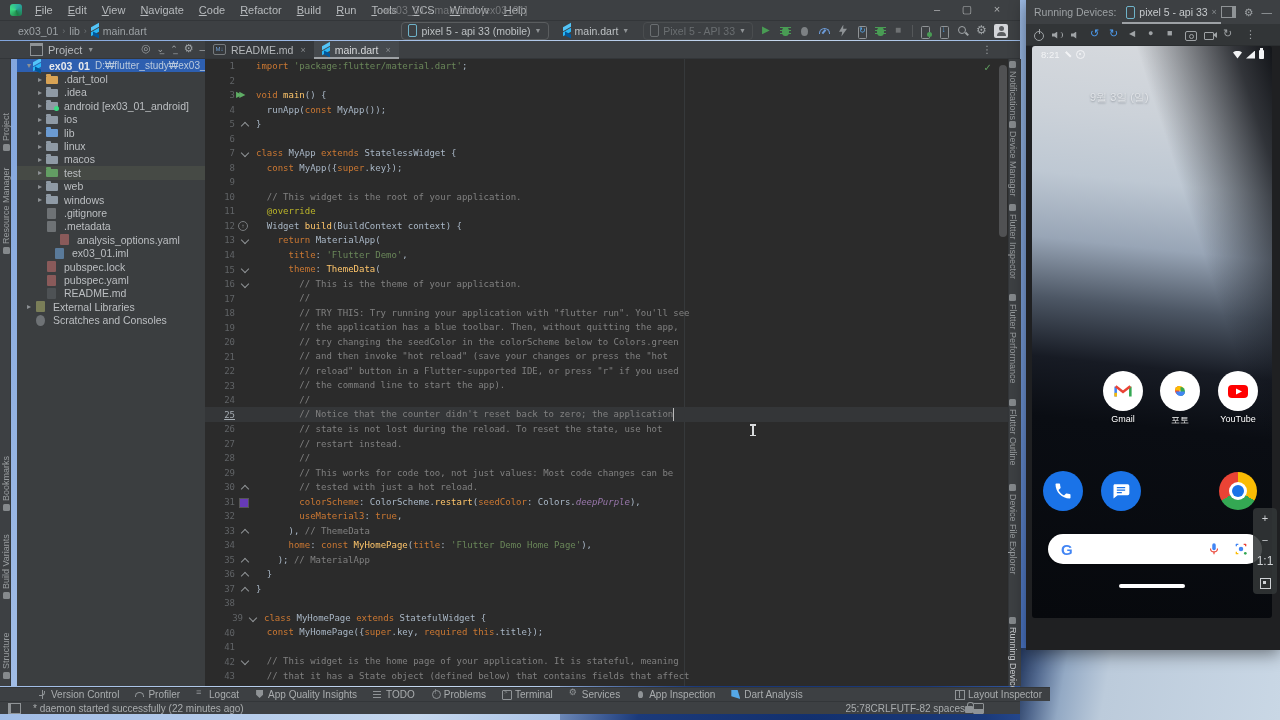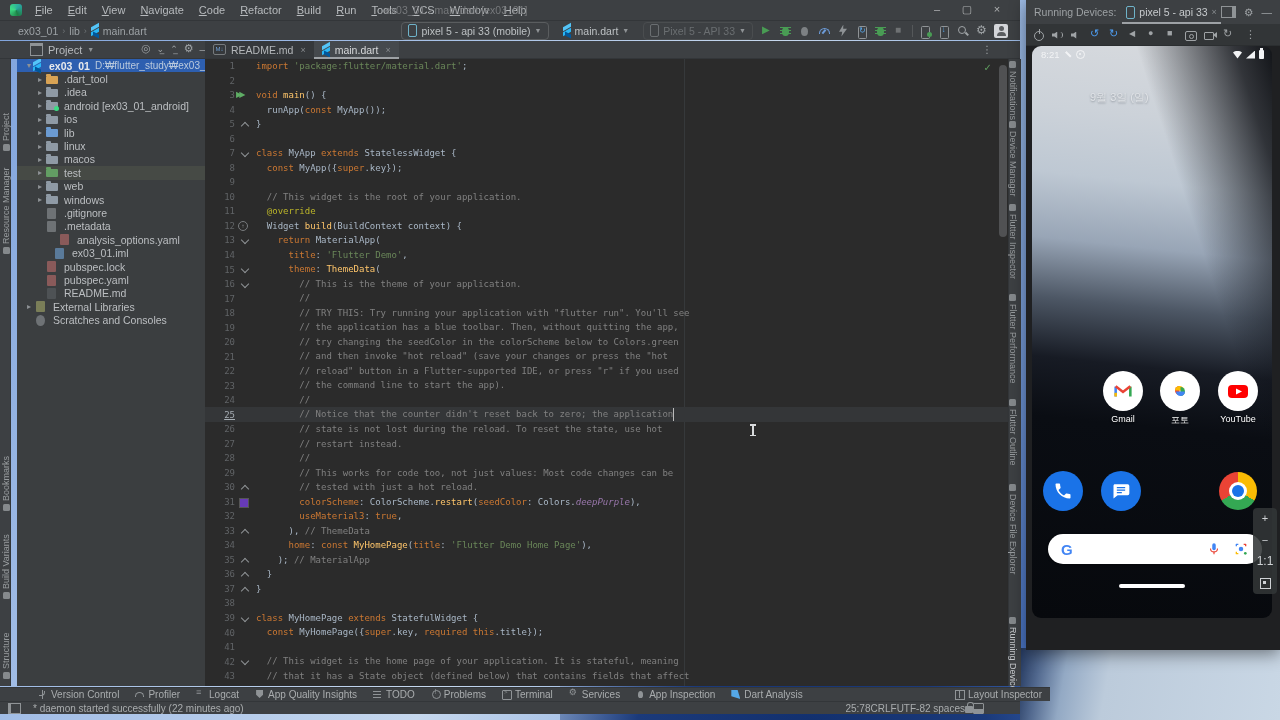--- a/index.html
+++ b/index.html
@@ -182,21 +182,21 @@
   .dc-home::before{content:"●";position:absolute;left:2px;top:0px;color:#9fa3a6;font-size:9px;}
   .dc-overview::before{content:"■";position:absolute;left:2px;top:0px;color:#9fa3a6;font-size:9px;}
   .dc-screenshot::before{content:"";position:absolute;left:1px;top:3px;width:10px;height:8px;border:1.2px solid #9fa3a6;border-radius:2px;}
   .dc-screenshot::after{content:"";position:absolute;left:5px;top:6px;width:3px;height:3px;border:1.2px solid #9fa3a6;border-radius:50%;}
   .dc-record::before{content:"";position:absolute;left:1px;top:4px;width:8px;height:6px;border:1.2px solid #9fa3a6;border-radius:1px;}
   .dc-record::after{content:"";position:absolute;left:10px;top:4px;width:0;height:0;border-left:4px solid #9fa3a6;border-top:3px solid transparent;border-bottom:3px solid transparent;transform:rotate(180deg);}
   .dc-snapshot::before{content:"↻";position:absolute;left:1px;top:-1px;color:#9fa3a6;font-size:11px;}
   .dc-more::before{content:"⋮";position:absolute;left:4px;top:0px;color:#9fa3a6;font-size:11px;}
 
   
-  #phone{position:absolute;left:6px;top:46px;width:240px;height:572px;border-radius:9px;overflow:hidden;
+  #phone{position:absolute;left:6px;top:46px;width:240px;height:572px;border-radius:3px;overflow:hidden;
     background:
       linear-gradient(252deg, rgba(8,10,14,0.95) 0%, rgba(10,12,17,0.8) 9%, rgba(10,12,17,0) 32%),
       linear-gradient(186deg,#d7dade 0%,#ccd2d9 14%,#bec8d3 25%,#98a5b6 36%,#4d5765 46%,#171b24 56%,#0a0d13 66%,#07090d 100%);}
   #p-status{position:absolute;left:0;top:0;width:240px;height:16px;display:flex;align-items:center;color:#f2f3f5;}
   #p-time{margin-left:9px;font-size:9.5px;}
   .p-wrench{margin-left:5px;width:7px;height:7px;background:#f2f3f5;clip-path:polygon(20% 0,45% 25%,100% 80%,80% 100%,25% 45%,0 20%,25% 25%);}
   .p-loc{margin-left:4px;width:7px;height:7px;border:1.2px solid #f2f3f5;border-radius:50%;position:relative;}
   .p-loc::before{content:"";position:absolute;left:2.2px;top:2.2px;width:2px;height:2px;background:#f2f3f5;border-radius:50%;}
   #p-sticons{margin-left:auto;margin-right:8px;display:flex;gap:4px;align-items:flex-end;}
   .st-wifi{width:9px;height:8px;background:#f2f3f5;clip-path:polygon(50% 100%,0 25%,15% 12%,50% 0,85% 12%,100% 25%);}
@@ -701,21 +701,21 @@
               <span class="gslot">
                 <span class="fold-mark fold-up"></span>
               </span>
               <span class="code"><span class="tk-d">}</span></span>
             </div>
             <div class="cline" style="top: 537.24px;">
               <span class="ln">38</span>
               <span class="gslot"></span>
               <span class="code"></span>
             </div>
-            <div class="cline" style="top: 551.76px;">
+            <div class="cline" style="top: 551.76px; padding-left: 8px;">
               <span class="ln">39</span>
               <span class="gslot">
                 <span class="fold-mark fold-down"></span>
               </span>
               <span class="code"><span class="tk-k">class </span><span class="tk-d">MyHomePage </span><span class="tk-k">extends </span><span class="tk-d">StatefulWidget {</span></span>
             </div>
             <div class="cline" style="top: 566.28px; align-items: center;">
               <span class="ln">40</span>
               <span class="gslot"></span>
               <span class="code"><span class="tk-d">  </span><span class="tk-k">const </span><span class="tk-d">MyHomePage({</span><span class="tk-k">super</span><span class="tk-d">.key, </span><span class="tk-k">required </span><span class="tk-k">this</span><span class="tk-d">.title});</span></span>

